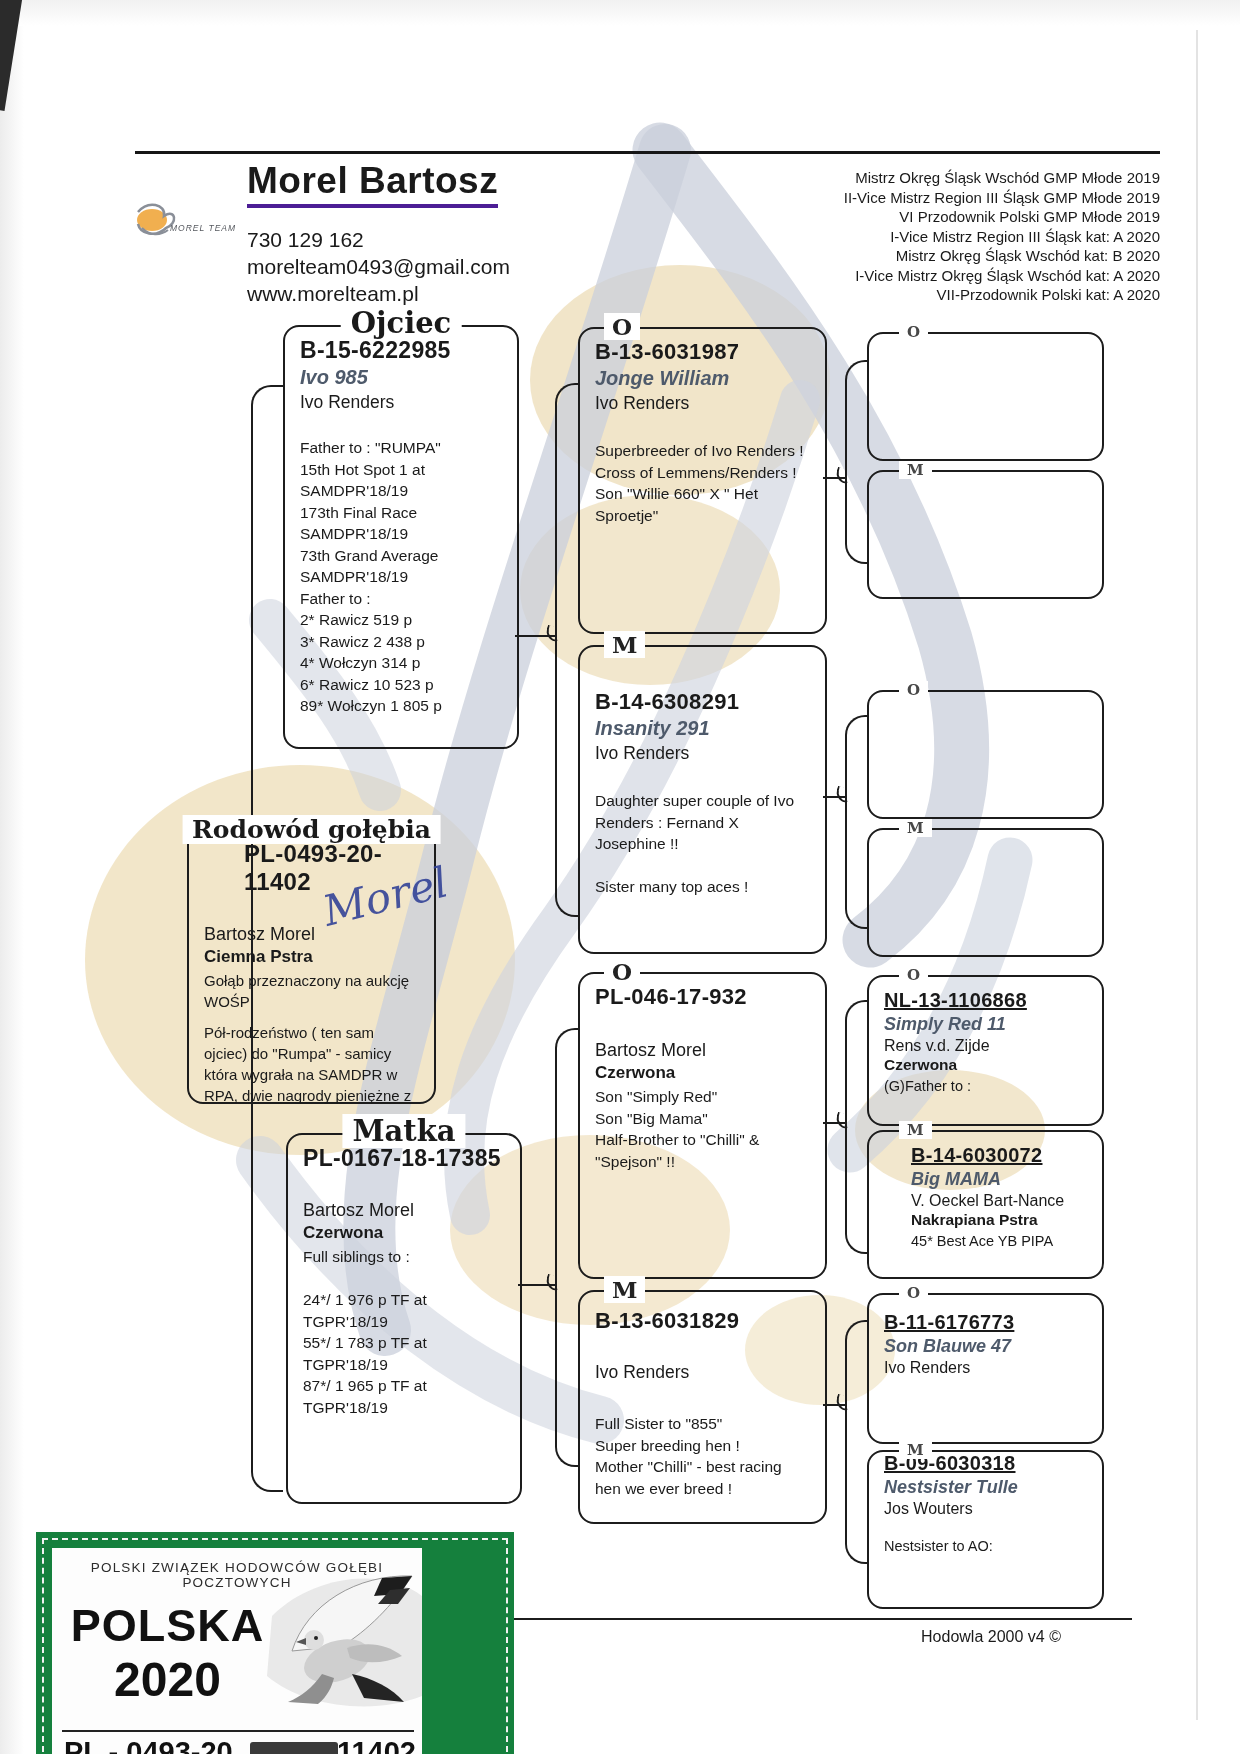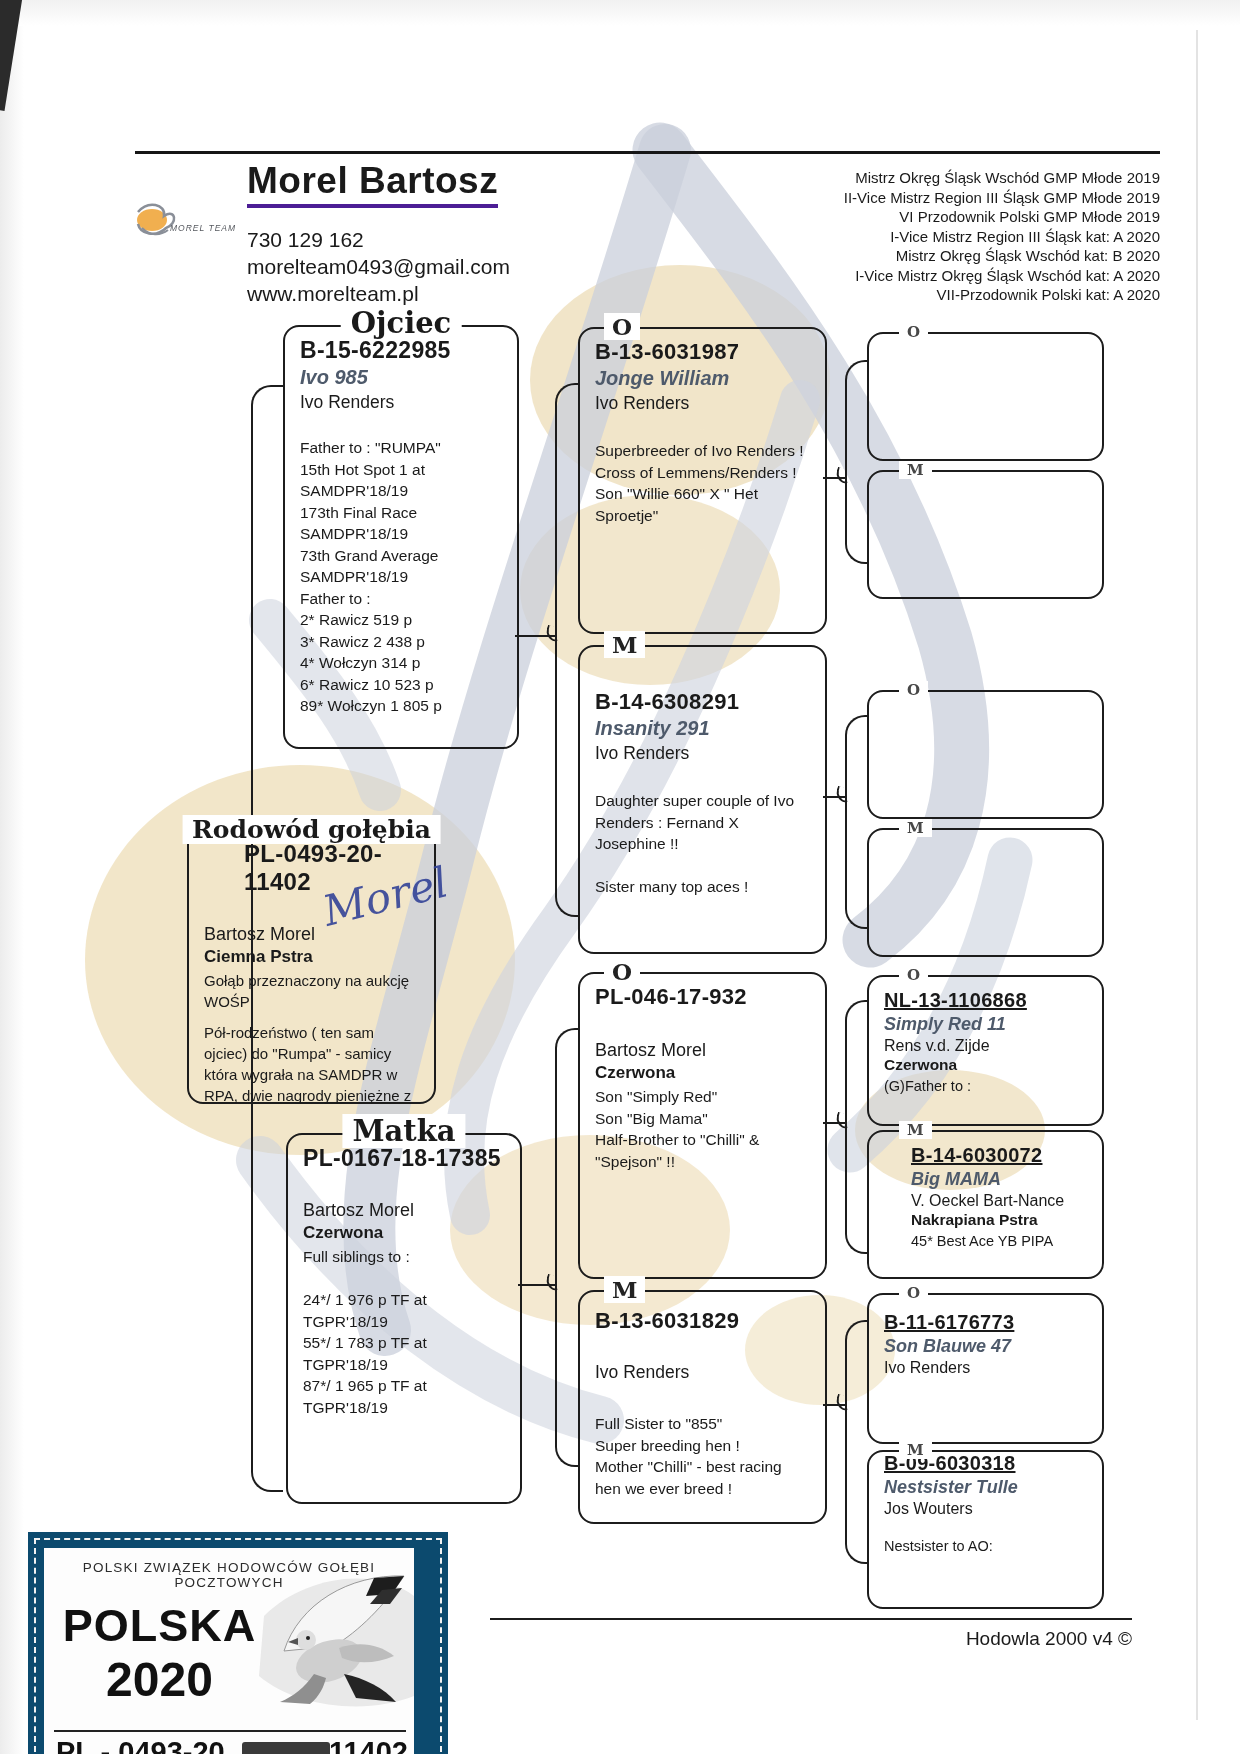--- a/index.html
+++ b/index.html
@@ -57,24 +57,24 @@
   .bracket{border-left:2px solid #1c1c1c;border-top:2px solid #1c1c1c;border-bottom:2px solid #1c1c1c;
     border-radius:20px 0 0 20px;}
   .hline{height:2px;background:#1c1c1c;}
   .knot{position:absolute;width:11px;height:13px;border-left:2px solid #1c1c1c;
     border-bottom:2px solid #1c1c1c;border-radius:0 0 0 11px;transform:rotate(12deg);}
 
   .signature{position:absolute;left:322px;top:872px;font-family:"DejaVu Serif",serif;
     font-style:italic;font-size:42px;color:#2f3f96;transform:rotate(-14deg);opacity:.88;}
 
   .footer-line{position:absolute;left:490px;top:1618px;width:642px;height:2px;background:#1c1c1c;}
-  .software{position:absolute;left:850px;top:1628px;width:282px;text-align:right;font-size:19px;}
-
-  
-  .stamp{position:absolute;left:28px;top:1532px;width:420px;height:222px;background:#0c4a6e;}
+  .software{position:absolute;left:850px;top:1628px;width:282px;text-align:center;font-size:16px;}
+
+  
+  .stamp{position:absolute;left:36px;top:1532px;width:478px;height:222px;background:#15803d;}
   .stamp-dash{position:absolute;left:6px;top:6px;right:6px;height:212px;
     border:2px dashed #f2f2f2;border-bottom:none;}
   .stamp-white{position:absolute;left:16px;top:16px;width:370px;height:206px;background:#fdfdfd;}
   .stamp-org{position:absolute;left:0;top:12px;width:100%;text-align:center;
     font-size:13.5px;letter-spacing:1.2px;color:#2c2c2c;}
   .stamp-country{position:absolute;left:8px;top:52px;width:215px;text-align:center;
     font-size:45px;font-weight:bold;letter-spacing:1px;color:#111;}
   .stamp-year{position:absolute;left:8px;top:104px;width:215px;text-align:center;
     font-size:48px;font-weight:bold;color:#111;}
   .stamp-pigeon{position:absolute;left:200px;top:8px;}

